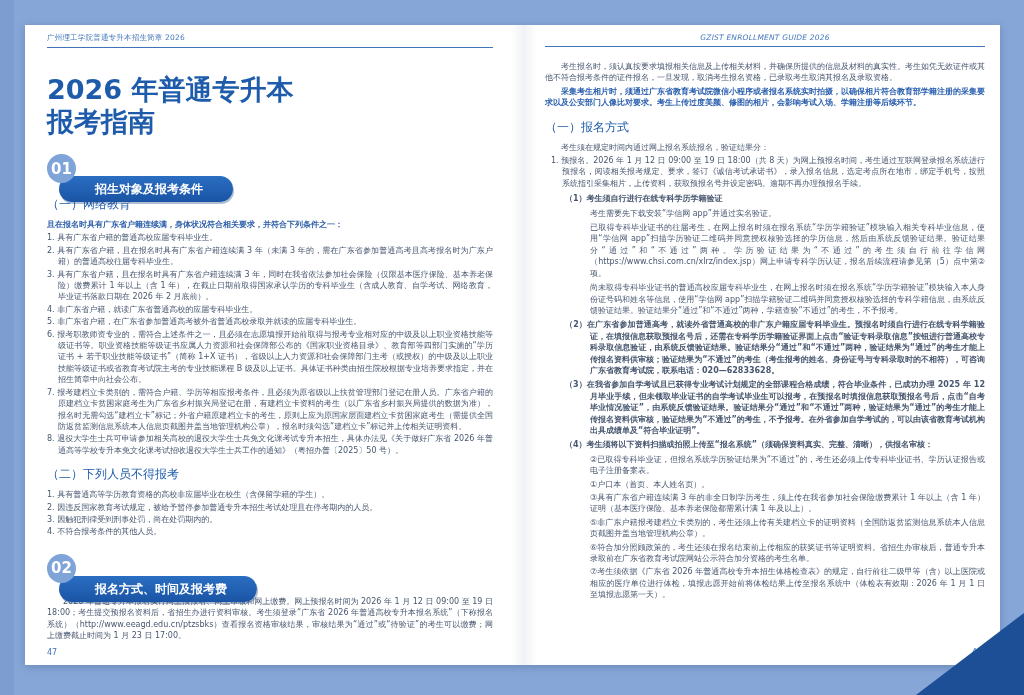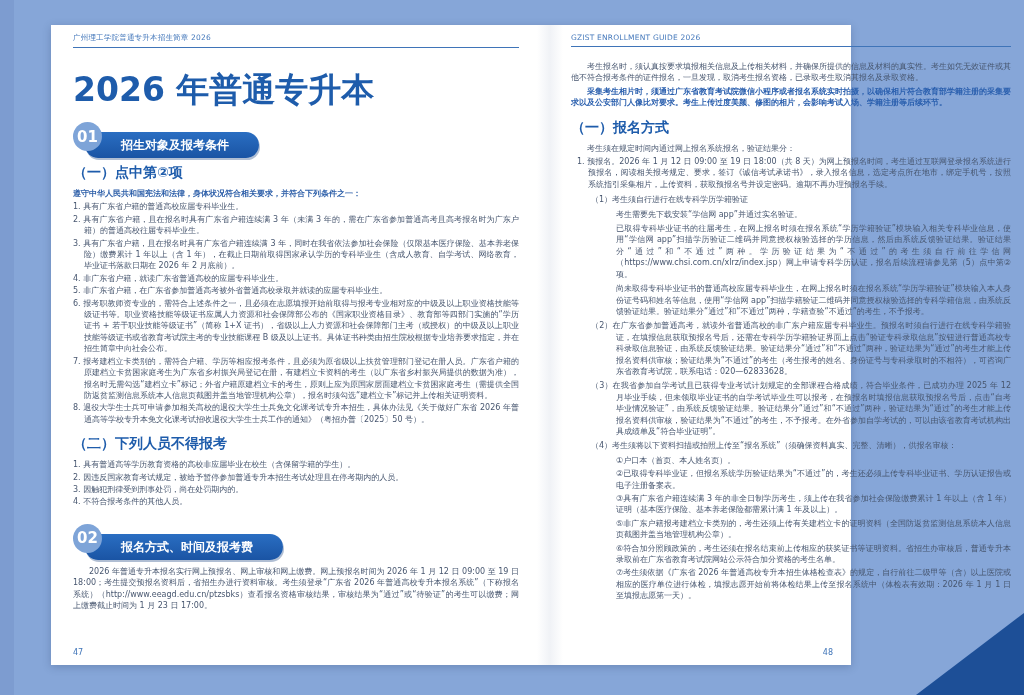--- a/index.html
+++ b/index.html
@@ -4,91 +4,92 @@
 <style>
   html,body{margin:0;padding:0;background:#6f8fc4;}
   .canvas{
     position:relative;width:1024px;height:695px;overflow:hidden;
     background:#86a6d8;
     font-family:"DejaVu Sans",sans-serif;
   }
   .canvas::before{content:"";position:absolute;left:0;top:0;width:14px;height:100%;
     background:rgba(70,100,160,0.14);}
   .spread{
-    position:absolute;left:25px;top:25px;width:800px;height:640px;
-    background:#ffffff;box-shadow:0 2px 8px rgba(30,50,90,.25);margin-left:26px;
+    position:absolute;left:25px;top:25px;width:975px;height:640px;
+    background:#ffffff;box-shadow:0 2px 8px rgba(30,50,90,.25);
   }
   .gutter{position:absolute;left:486px;top:0;width:26px;height:100%;
     background:linear-gradient(90deg,rgba(110,130,170,0),rgba(110,130,170,.10) 50%,rgba(110,130,170,0));}
   .corner-triangle{
     position:absolute;right:0;bottom:0;width:108px;height:82px;
     background:#1d4f97;clip-path:polygon(100% 0,100% 100%,0 100%);z-index:5;
   }
   .col{position:absolute;top:8px;}
   .left-col{left:22px;width:446px;}
   .right-col{left:520px;width:440px;}
   .col-header{
     font-size:7.5px;color:#4478bb;border-bottom:1px solid #3f74b8;
     padding-bottom:4px;letter-spacing:.2px;
   }
-  .col-header.right{text-align:left;}
+  .col-header.right{text-align:center;font-style:italic;}
   .doc-title{
-    margin:26px 0 0 0;font-size:33px;line-height:32px;font-weight:bold;color:#1e5cab;
+    margin:26px 0 0 0;font-size:27px;line-height:32px;font-weight:bold;color:#1e5cab;
   }
   .badge{position:relative;height:32px;margin:16px 0 10px 0;}
   .badge .pill{
-    position:absolute;left:12px;top:10px;height:26px;border-radius:14px;
+    position:absolute;left:12px;top:22px;height:26px;border-radius:14px;
     background:linear-gradient(180deg,#2a6ec2,#1a54a4);
     color:#fff;font-weight:bold;font-size:12px;line-height:26px;
     padding:0 30px 0 36px;display:inline-block;
     box-shadow:1px 2px 0 rgba(30,70,130,.35);
   }
   .badge .circle{
     position:absolute;left:0;top:0;width:29px;height:29px;border-radius:50%;
     background:#7ea4d8;color:#ffffff;font-size:15px;font-weight:bold;
     display:flex;align-items:center;justify-content:center;z-index:2;
   }
-  .sub-heading{font-size:14px;font-weight:bold;color:#1e5cab;margin:10px 0 6px 0;}
+  .sub-heading{font-size:12px;font-weight:normal;color:#1e5cab;margin:10px 0 6px 0;}
   .body-text,.num-item,.paren-block,.paren-sub,.circ-item,.intro-line,.indent-para{
     font-size:8px;line-height:11.4px;color:#47566f;text-align:justify;margin:0;
   }
   .lead-bold{font-weight:bold;color:#2d5fa9;margin:0 0 2px 0;}
   .num-item{padding-left:11px;text-indent:-11px;margin-bottom:1px;}
   .indent-para{text-indent:2em;margin-bottom:2px;}
   .highlight-para{font-weight:bold;color:#2a5fae;}
   .item-hang{margin-left:6px;padding-left:11px;text-indent:-11px;margin-bottom:4px;}
-  .paren-block{margin:3px 0 3px 20px;padding-left:25px;text-indent:-25px;}
+  .paren-block{margin:3px 0 3px 20px;padding-left:25px;text-indent:-25px;font-weight:bold;}
   .paren-sub{margin:2px 0 3px 45px;}
   .circ-item{margin:0 0 2px 45px;}
   .sec2-para{text-indent:2em;margin-top:10px;}
   .page-num{position:absolute;bottom:8px;font-size:8px;color:#3f74b8;z-index:2;}
   .page-num.left{left:22px;}
   .page-num.right{right:18px;}
 </style>
 </head>
 <body>
 
 <div class="canvas">
   <div class="spread">
     <div class="gutter"></div>
 
     <div class="col left-col">
       <div class="col-header">广州理工学院普通专升本招生简章 2026</div>
 
       <div class="doc-title">
         <div>2026 年普通专升本</div>
+        <div>报考指南</div>
       </div>
 
       <div class="badge">
         <span class="pill">招生对象及报考条件</span>
         <span class="circle">01</span>
       </div>
 
-      <div class="sub-heading">（一）点中第②项</div>
-      <p class="body-text lead-bold">遵守中华人民共和国宪法和法律，身体状况符合相关要求，并符合下列条件之一：</p>
+      <div class="sub-heading">（一）网络教育</div>
+      <p class="body-text lead-bold">且在报名时具有广东省户籍连续满，身体状况符合相关要求，并符合下列条件之一：</p>
       <p class="num-item">1. 具有广东省户籍的普通高校应届专科毕业生。</p>
       <p class="num-item">2. 具有广东省户籍，且在报名时具有广东省户籍连续满 3 年（未满 3 年的，需在广东省参加普通高考且高考报名时为广东户籍）的普通高校往届专科毕业生。</p>
       <p class="num-item">3. 具有广东省户籍，且在报名时具有广东省户籍连续满 3 年，同时在我省依法参加社会保险（仅限基本医疗保险、基本养老保险）缴费累计 1 年以上（含 1 年），在截止日期前取得国家承认学历的专科毕业生（含成人教育、自学考试、网络教育，毕业证书落款日期在 2026 年 2 月底前）。</p>
       <p class="num-item">4. 非广东省户籍，就读广东省普通高校的应届专科毕业生。</p>
       <p class="num-item">5. 非广东省户籍，在广东省参加普通高考被外省普通高校录取并就读的应届专科毕业生。</p>
       <p class="num-item">6. 报考职教师资专业的，需符合上述条件之一，且必须在志愿填报开始前取得与报考专业相对应的中级及以上职业资格技能等级证书等。职业资格技能等级证书应属人力资源和社会保障部公布的《国家职业资格目录》、教育部等四部门实施的“学历证书 + 若干职业技能等级证书”（简称 1+X 证书），省级以上人力资源和社会保障部门主考（或授权）的中级及以上职业技能等级证书或省教育考试院主考的专业技能课程 B 级及以上证书。具体证书种类由招生院校根据专业培养要求指定，并在招生简章中向社会公布。</p>
       <p class="num-item">7. 报考建档立卡类别的，需符合户籍、学历等相应报考条件，且必须为原省级以上扶贫管理部门登记在册人员。广东省户籍的原建档立卡贫困家庭考生为广东省乡村振兴局登记在册，有建档立卡资料的考生（以广东省乡村振兴局提供的数据为准），报名时无需勾选“建档立卡”标记；外省户籍原建档立卡的考生，原则上应为原国家层面建档立卡贫困家庭考生（需提供全国防返贫监测信息系统本人信息页截图并盖当地管理机构公章），报名时须勾选“建档立卡”标记并上传相关证明资料。</p>
       <p class="num-item">8. 退役大学生士兵可申请参加相关高校的退役大学生士兵免文化课考试专升本招生，具体办法见《关于做好广东省 2026 年普通高等学校专升本免文化课考试招收退役大学生士兵工作的通知》（粤招办普〔2025〕50 号）。</p>
 
       <div class="sub-heading">（二）下列人员不得报考</div>
@@ -115,22 +116,22 @@
       <p class="body-text item-hang">1. 预报名。2026 年 1 月 12 日 09:00 至 19 日 18:00（共 8 天）为网上预报名时间，考生通过互联网登录报名系统进行预报名，阅读相关报考规定、要求，签订《诚信考试承诺书》，录入报名信息，选定考点所在地市，绑定手机号，按照系统指引采集相片，上传资料，获取预报名号并设定密码。逾期不再办理预报名手续。</p>
 
       <p class="paren-block">（1）考生须自行进行在线专科学历学籍验证</p>
       <p class="paren-sub">考生需要先下载安装“学信网 app”并通过实名验证。</p>
       <p class="paren-sub">已取得专科毕业证书的往届考生，在网上报名时须在报名系统“学历学籍验证”模块输入相关专科毕业信息，使用“学信网 app”扫描学历验证二维码并同意授权核验选择的学历信息，然后由系统反馈验证结果。验证结果分“通过”和“不通过”两种。学历验证结果为“不通过”的考生须自行前往学信网（https://www.chsi.com.cn/xlrz/index.jsp）网上申请专科学历认证，报名后续流程请参见第（5）点中第②项。</p>
       <p class="paren-sub">尚未取得专科毕业证书的普通高校应届专科毕业生，在网上报名时须在报名系统“学历学籍验证”模块输入本人身份证号码和姓名等信息，使用“学信网 app”扫描学籍验证二维码并同意授权核验选择的专科学籍信息，由系统反馈验证结果。验证结果分“通过”和“不通过”两种，学籍查验“不通过”的考生，不予报考。</p>
 
       <p class="paren-block">（2）在广东省参加普通高考，就读外省普通高校的非广东户籍应届专科毕业生。预报名时须自行进行在线专科学籍验证，在填报信息获取预报名号后，还需在专科学历学籍验证界面上点击“验证专科录取信息”按钮进行普通高校专科录取信息验证，由系统反馈验证结果。验证结果分“通过”和“不通过”两种，验证结果为“通过”的考生才能上传报名资料供审核；验证结果为“不通过”的考生（考生报考的姓名、身份证号与专科录取时的不相符），可咨询广东省教育考试院，联系电话：020—62833628。</p>
       <p class="paren-block">（3）在我省参加自学考试且已获得专业考试计划规定的全部课程合格成绩，符合毕业条件，已成功办理 2025 年 12 月毕业手续，但未领取毕业证书的自学考试毕业生可以报考，在预报名时填报信息获取预报名号后，点击“自考毕业情况验证”，由系统反馈验证结果。验证结果分“通过”和“不通过”两种，验证结果为“通过”的考生才能上传报名资料供审核，验证结果为“不通过”的考生，不予报考。在外省参加自学考试的，可以由该省教育考试机构出具成绩单及“符合毕业证明”。</p>
       <p class="paren-block">（4）考生须将以下资料扫描或拍照上传至“报名系统”（须确保资料真实、完整、清晰），供报名审核：</p>
+      <p class="circ-item">②已取得专科毕业证，但报名系统学历验证结果为“不通过”的，考生还必须上传专科毕业证书、学历认证报告或电子注册备案表。</p>
       <p class="circ-item">①户口本（首页、本人姓名页）。</p>
-      <p class="circ-item">②已取得专科毕业证，但报名系统学历验证结果为“不通过”的，考生还必须上传专科毕业证书、学历认证报告或电子注册备案表。</p>
       <p class="circ-item">③具有广东省户籍连续满 3 年的非全日制学历考生，须上传在我省参加社会保险缴费累计 1 年以上（含 1 年）证明（基本医疗保险、基本养老保险都需累计满 1 年及以上）。</p>
       <p class="circ-item">⑤非广东户籍报考建档立卡类别的，考生还须上传有关建档立卡的证明资料（全国防返贫监测信息系统本人信息页截图并盖当地管理机构公章）。</p>
       <p class="circ-item">⑥符合加分照顾政策的，考生还须在报名结束前上传相应的获奖证书等证明资料。省招生办审核后，普通专升本录取前在广东省教育考试院网站公示符合加分资格的考生名单。</p>
       <p class="circ-item">⑦考生须依据《广东省 2026 年普通高校专升本招生体格检查表》的规定，自行前往二级甲等（含）以上医院或相应的医疗单位进行体检，填报志愿开始前将体检结果上传至报名系统中（体检表有效期：2026 年 1 月 1 日至填报志愿第一天）。</p>
     </div>
 
     <div class="page-num left">47</div>
     <div class="page-num right">48</div>
   </div>
 

